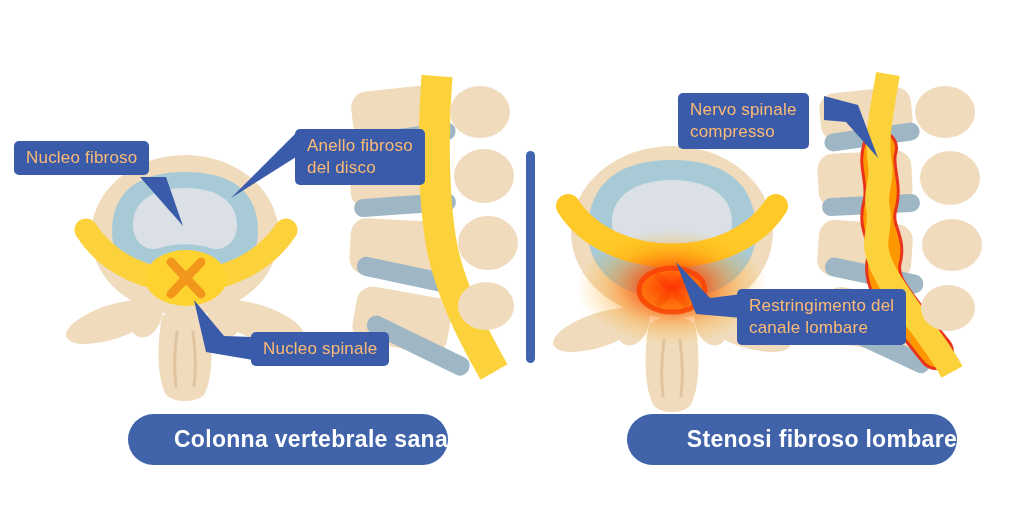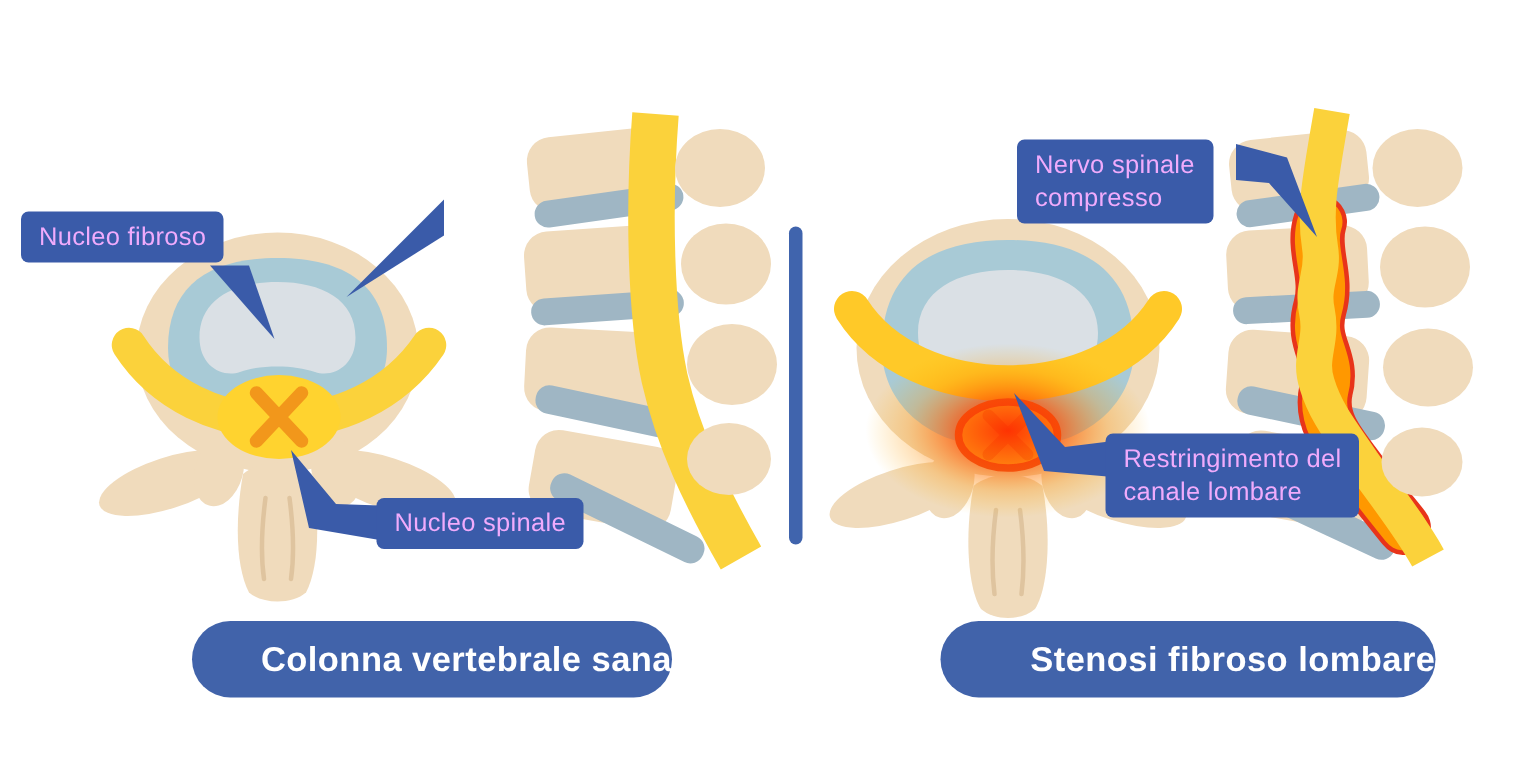--- a/index.html
+++ b/index.html
@@ -2,21 +2,21 @@
 <html><head>
 <meta charset="utf-8">
 <style>
   html,body{margin:0;padding:0;background:#ffffff;}
   .stage{
     position:relative;width:1024px;height:512px;background:#ffffff;overflow:hidden;
     font-family:"Liberation Sans","DejaVu Sans",sans-serif;
   }
   .artwork{position:absolute;left:0;top:0;z-index:1;}
   .callout{
-    position:absolute;z-index:3;background:#3A5BA9;color:#f0abfc;
+    position:absolute;z-index:3;background:#3A5BA9;color:#fdba74;
     font-size:17px;font-weight:500;line-height:1.28;letter-spacing:.2px;
     padding:6px 12px;border-radius:5px;white-space:pre-line;
   }
   .title-pill{
     position:absolute;z-index:3;background:#4163AA;color:#ffffff;
     font-size:23px;font-weight:700;letter-spacing:.3px;
     padding:12px 0;border-radius:26px;text-align:right;
   }
   .divider{
     position:absolute;z-index:2;left:526px;top:151px;width:9px;height:212px;
@@ -134,20 +134,22 @@
       <polygon points="194,300 224,336 253,337 253,360 206,352"></polygon>
       <polygon points="824,96 858,105 878,158 846,122 824,120"></polygon>
       <polygon points="676,262 710,298 742,294 742,318 696,314"></polygon>
     </g>
   </svg>
 
   <div class="divider"></div>
 
   <div class="callout" style="left:14px;top:141px;">Nucleo fibroso</div>
 
+  <div class="callout" style="left:295px;top:129px;">Anello fibroso
+del disco</div>
 
   <div class="callout" style="left:251px;top:332px;">Nucleo spinale</div>
 
   <div class="callout" style="left:678px;top:93px;">Nervo spinale
 compresso</div>
 
   <div class="callout" style="left:737px;top:289px;">Restringimento del
 canale lombare</div>
 
   <div class="title-pill" style="left:128px;top:414px;width:320px;">Colonna vertebrale sana</div>

